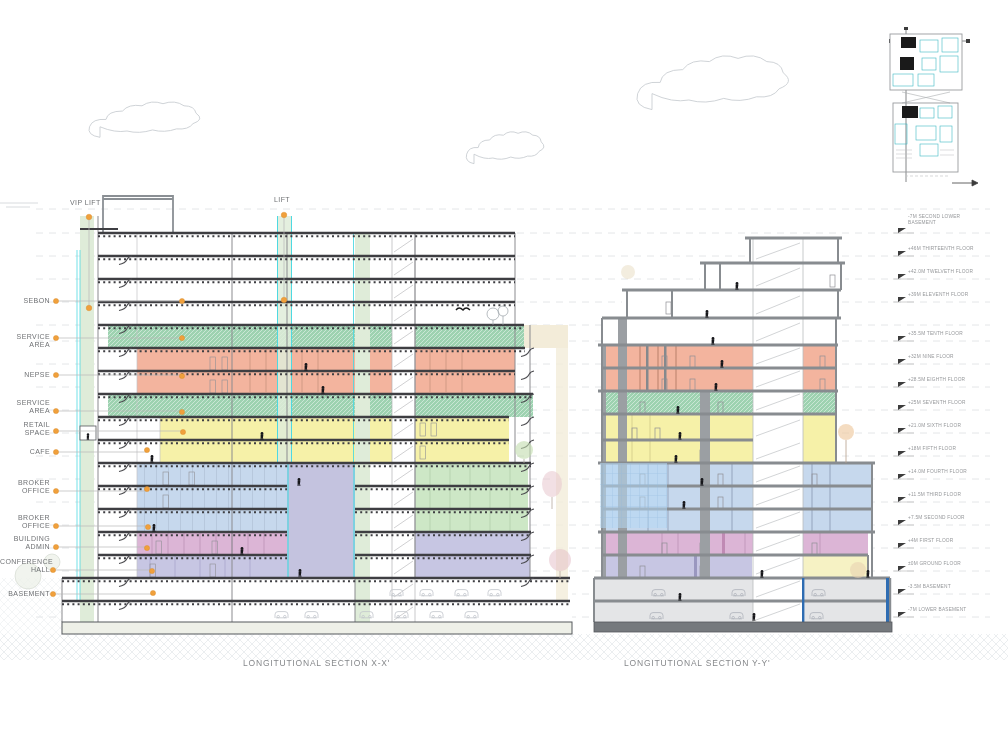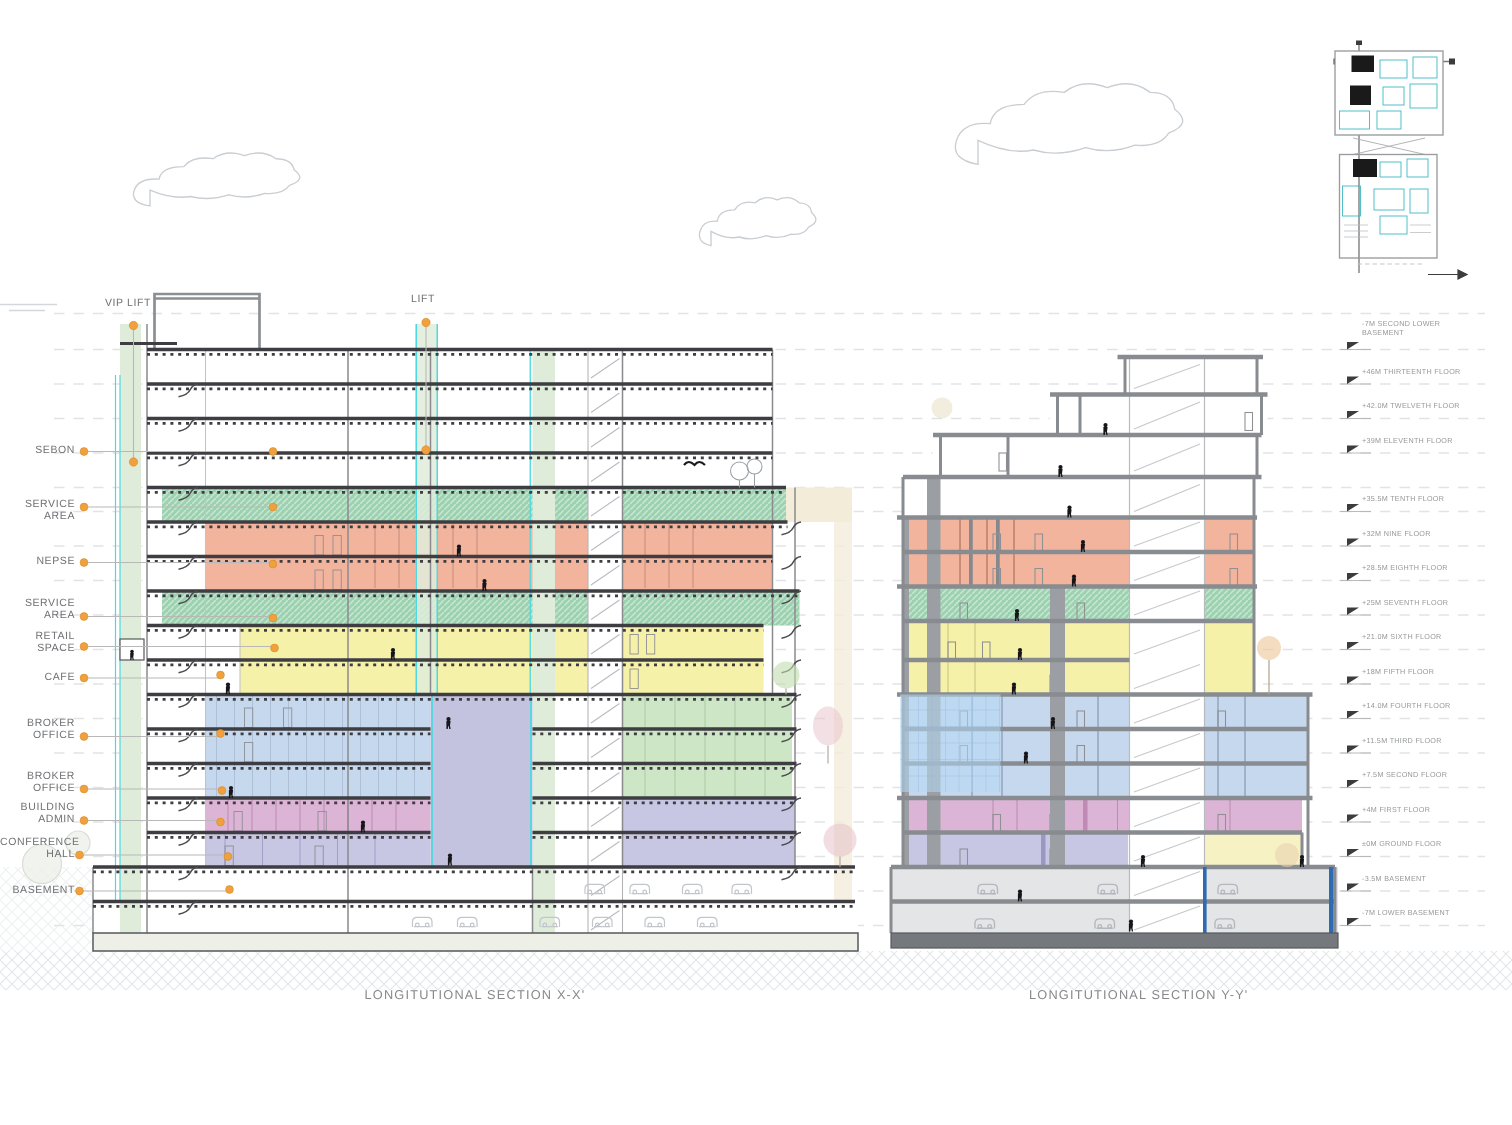--- a/index.html
+++ b/index.html
@@ -458,15 +458,15 @@
 <div class="lvl" style="top:446px;">+18M FIFTH FLOOR</div>
 <div class="lvl" style="top:469px;">+14.0M FOURTH FLOOR</div>
 <div class="lvl" style="top:492px;">+11.5M THIRD FLOOR</div>
 <div class="lvl" style="top:515px;">+7.5M SECOND FLOOR</div>
 <div class="lvl" style="top:538px;">+4M FIRST FLOOR</div>
 <div class="lvl" style="top:561px;">±0M GROUND FLOOR</div>
 <div class="lvl" style="top:584px;">-3.5M BASEMENT</div>
 <div class="lvl" style="top:607px;">-7M LOWER BASEMENT</div>
 
 <div class="cap" style="left:243px;top:658px;">LONGITUTIONAL SECTION X-X'</div>
-<div class="cap" style="left:686px;top:658px;">LONGITUTIONAL SECTION Y-Y'</div>
+<div class="cap" style="left:624px;top:658px;">LONGITUTIONAL SECTION Y-Y'</div>
 
 </div>
 
 </body></html>

